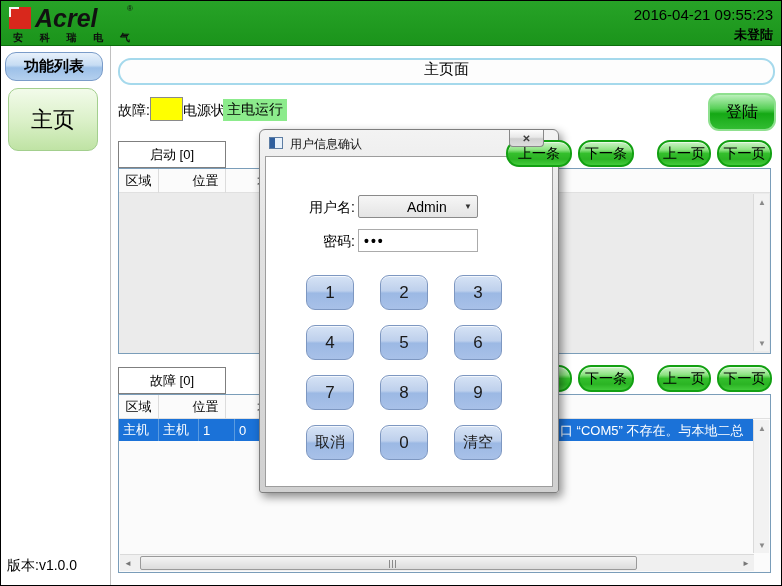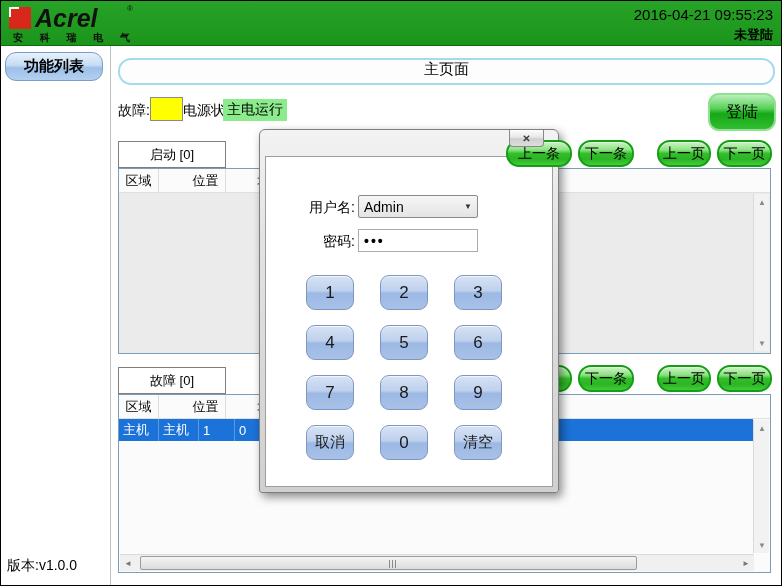--- a/index.html
+++ b/index.html
@@ -143,20 +143,21 @@
       <div class="brand-reg">®</div>
       <div class="brand-sub">安 科 瑞 电 气</div>
     </div>
     <div class="datetime">2016-04-21 09:55:23</div>
     <div class="login-state">未登陆</div>
   </div>
 
   <div class="side-divider"></div>
 
   <div class="func-btn">功能列表</div>
+  <div class="home-btn">主页</div>
   <div class="version">版本:v1.0.0</div>
 
   <div class="page-title-bar">
     <span>主页面</span>
   </div>
 
   <div class="lbl" style="left:117px; top:101px;">故障:</div>
   <div class="fault-swatch"></div>
   <div class="lbl" style="left:182px; top:101px;">电源状态:</div>
   <div class="power-value">主电运行</div>
@@ -192,38 +193,43 @@
       <div class="th" style="width:40px;">区域</div>
       <div class="th" style="width:40px;">位置</div>
       <div class="th" style="width:36px;">地址</div>
       <div class="th" style="width:40px;">通道</div>
     </div>
     <div class="selrow">
       <div class="selcell" style="width:40px;">主机</div>
       <div class="selcell" style="width:40px;">主机</div>
       <div class="selcell" style="width:36px;">1</div>
       <div class="selcell" style="width:40px;">0</div>
+      <div class="rowmsg">口 “COM5” 不存在。与本地二总</div>
     </div>
     <div class="vscroll" style="top:25px; bottom:19px;">
       <div class="sarrow" style="top:0;">▲</div>
       <div class="sarrow" style="bottom:0;">▼</div>
     </div>
     <div class="hscroll">
       <div class="harrow" style="left:0;">◄</div>
       <div class="hthumb">
         <div class="hgrip"></div>
       </div>
       <div class="harrow" style="right:0;">►</div>
     </div>
   </div>
 
   <div class="dialog">
+    <div class="dlg-titlebar">
+      <div class="dlg-icon"></div>
+      <div class="dlg-title">用户信息确认</div>
+    </div>
     <div class="dlg-inner">
       <div class="fld-label" style="left:25px; top:42px;">用户名:</div>
-      <div class="combo" style="top:38px; left:92px;">
+      <div class="combo" style="top:38px; left:92px;padding-left:43px;">
         <div class="combo-text">Admin</div>
         <div class="combo-arrow">▼</div>
       </div>
       <div class="fld-label" style="left:25px; top:76px;">密码:</div>
       <div class="pwd" style="top:72px; left:92px;">•••</div>
       <div class="keypad" style="left:40px; top:118px;">
         <div class="key">1</div>
         <div class="key">2</div>
         <div class="key">3</div>
         <div class="key">4</div>

